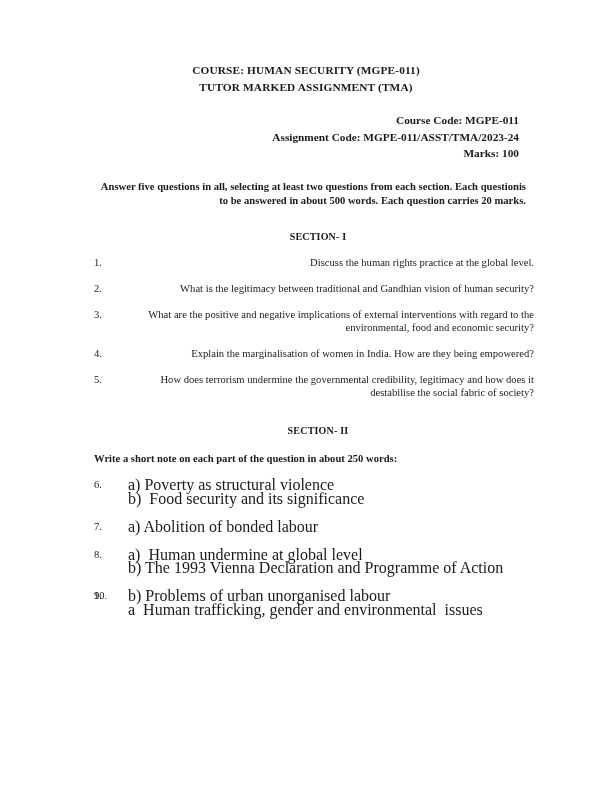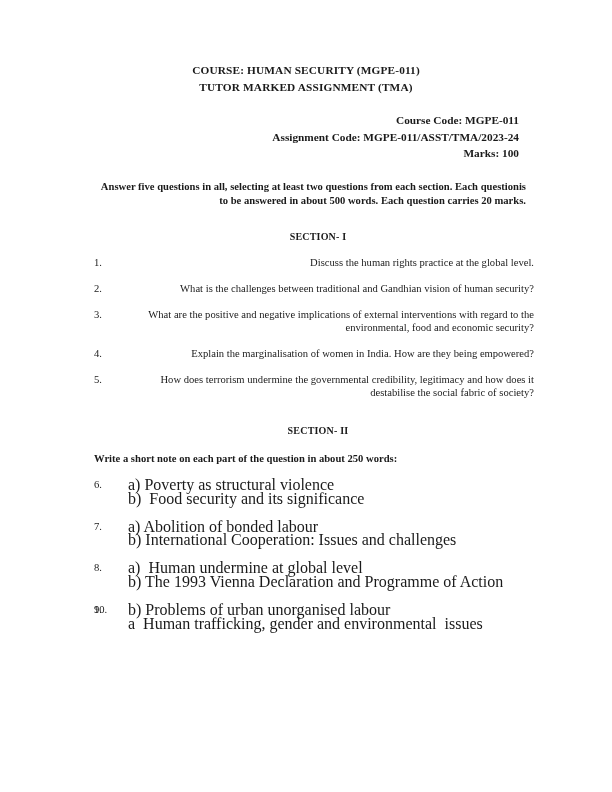--- a/index.html
+++ b/index.html
@@ -154,21 +154,21 @@
 
   <div class="question-list" id="section-1-questions">
 
     <div class="question-item">
       <span class="q-number">1.</span>
       <span class="q-text">Discuss the human rights practice at the global level.</span>
     </div>
 
     <div class="question-item">
       <span class="q-number">2.</span>
-      <span class="q-text">What is the challenges between traditional and Gandhian vision of human security?</span>
+      <span class="q-text">What is the legitimacy between traditional and Gandhian vision of human security?</span>
     </div>
 
     <div class="question-item">
       <span class="q-number">3.</span>
       <span class="q-text">What are the positive and negative implications of external interventions with regard to the environmental, food and economic security?</span>
     </div>
 
     <div class="question-item">
       <span class="q-number">4.</span>
       <span class="q-text">Explain the marginalisation of women in India. How are they being empowered?</span>
@@ -189,21 +189,20 @@
 
     <div class="question-item parts">
       <span class="q-number">6.</span>
       <span class="q-part">a) Poverty as structural violence</span>
       <span class="q-part">b)  Food security and its significance</span>
     </div>
 
     <div class="question-item parts">
       <span class="q-number">7.</span>
       <span class="q-part">a) Abolition of bonded labour</span>
-      <span class="q-part">b) International Cooperation: Issues and challenges</span>
     </div>
 
     <div class="question-item parts">
       <span class="q-number">8.</span>
       <span class="q-part">a)  Human undermine at global level</span>
       <span class="q-part">b) The 1993 Vienna Declaration and Programme of Action</span>
     </div>
 
     <div class="question-item parts">
       <span class="q-number">9.</span>

